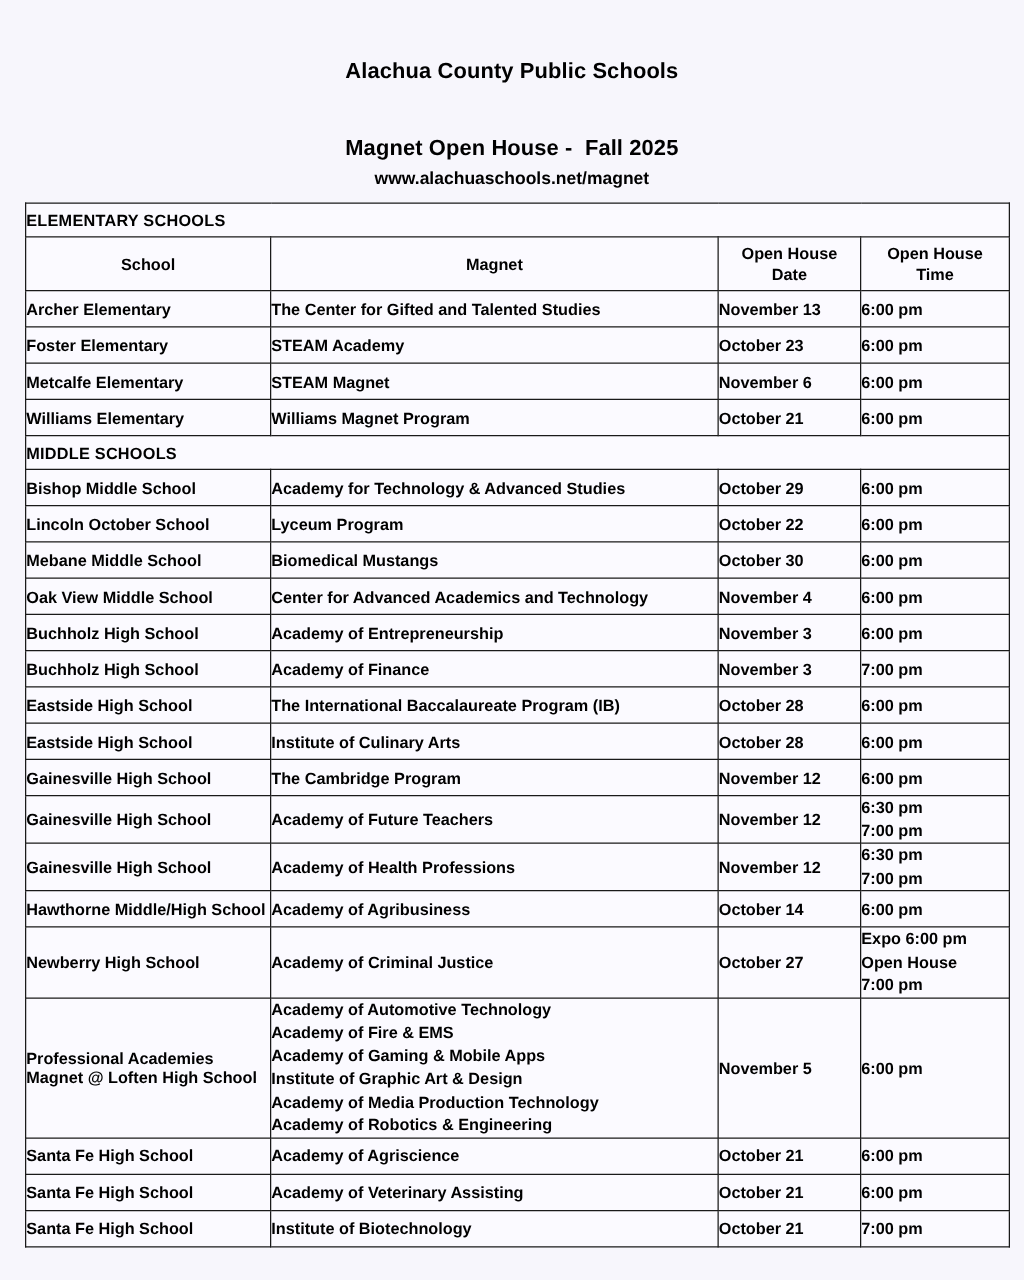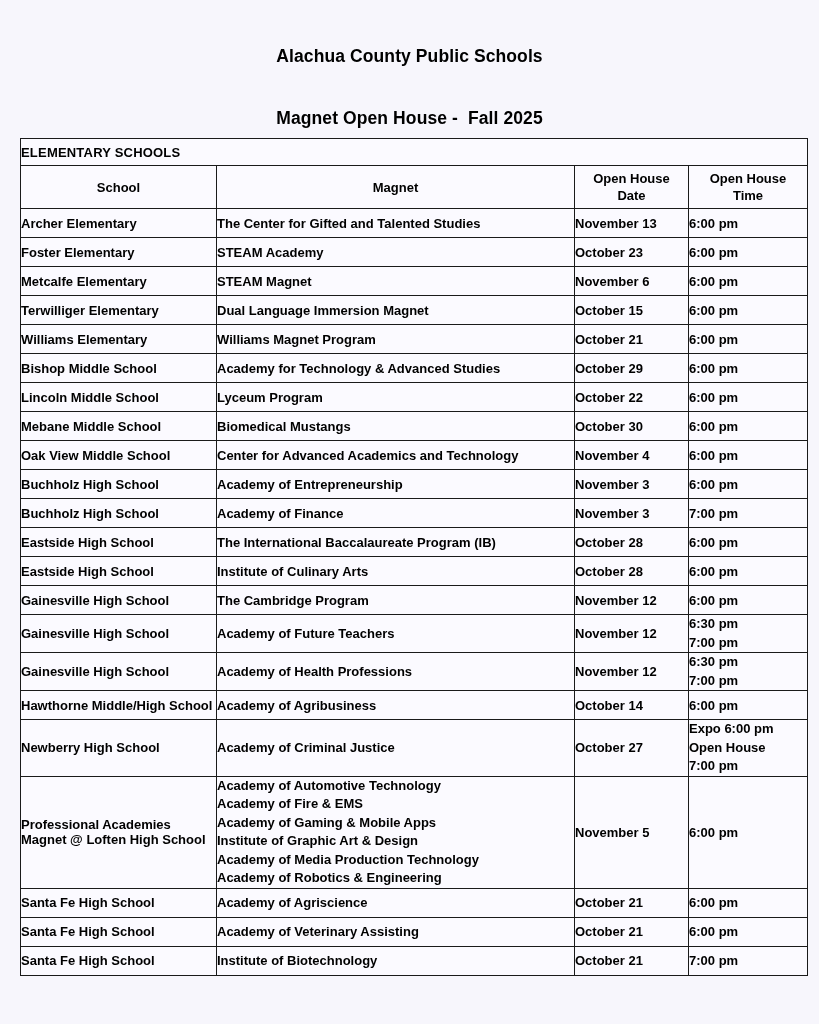--- a/index.html
+++ b/index.html
@@ -118,20 +118,21 @@
   }
 </style>
 </head>
 <body>
 
 <div class="page">
 
   <div class="titles">
     <div class="title-line">Alachua County Public Schools</div>
     <div class="title-line">Magnet Open House -  Fall 2025</div>
+    <div class="url-line">www.alachuaschools.net/magnet</div>
   </div>
 
   <div class="table-wrap">
     <table class="sched">
       <colgroup>
         <col class="c-school">
           <col class="c-magnet">
           <col class="c-date">
           <col class="c-time">
       </colgroup>
@@ -159,39 +160,36 @@
             <td class="cell-date">October 23</td>
             <td class="cell-time">6:00 pm</td>
           </tr>
           <tr class="data-row">
             <td class="cell-school">Metcalfe Elementary</td>
             <td class="cell-magnet">STEAM Magnet</td>
             <td class="cell-date">November 6</td>
             <td class="cell-time">6:00 pm</td>
           </tr>
           <tr class="data-row">
-            <td class="cell-school">Terwilliger Elementary</td>
-            <td class="cell-magnet">Dual Language Immersion Magnet</td>
-            <td class="cell-date">October 15</td>
-            <td class="cell-time">6:00 pm</td>
-          </tr>
-          <tr class="data-row">
             <td class="cell-school">Williams Elementary</td>
             <td class="cell-magnet">Williams Magnet Program</td>
             <td class="cell-date">October 21</td>
             <td class="cell-time">6:00 pm</td>
+          </tr>
+          <tr class="section-band">
+            <td colspan="4">MIDDLE SCHOOLS</td>
           </tr>
           <tr class="data-row">
             <td class="cell-school">Bishop Middle School</td>
             <td class="cell-magnet">Academy for Technology &amp; Advanced Studies</td>
             <td class="cell-date">October 29</td>
             <td class="cell-time">6:00 pm</td>
           </tr>
           <tr class="data-row">
-            <td class="cell-school">Lincoln Middle School</td>
+            <td class="cell-school">Lincoln October School</td>
             <td class="cell-magnet">Lyceum Program</td>
             <td class="cell-date">October 22</td>
             <td class="cell-time">6:00 pm</td>
           </tr>
           <tr class="data-row">
             <td class="cell-school">Mebane Middle School</td>
             <td class="cell-magnet">Biomedical Mustangs</td>
             <td class="cell-date">October 30</td>
             <td class="cell-time">6:00 pm</td>
           </tr>

